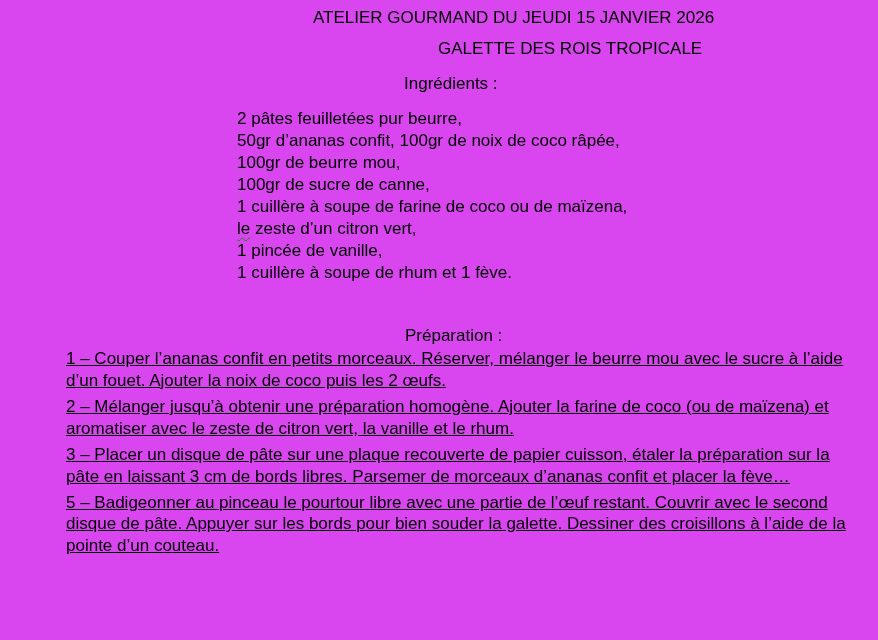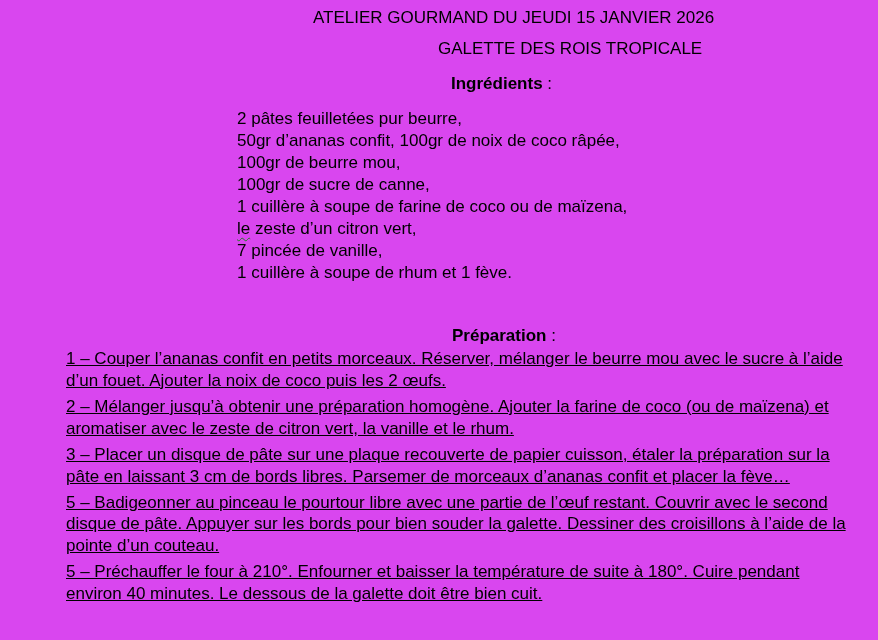--- a/index.html
+++ b/index.html
@@ -16,22 +16,21 @@
     font-family: "Liberation Sans", sans-serif;
     font-size: 17px;
     overflow: hidden;
   }
   .abs-line {
     position: absolute;
     white-space: nowrap;
     line-height: 22px;
   }
   .heading .hw {
-    font-weight: bold;
-    margin-left: 47px;
+    font-weight: normal;
   }
   .ingredients {
     position: absolute;
     left: 237px;
     top: 108px;
     line-height: 22px;
   }
   .ing-line {
     white-space: nowrap;
   }
@@ -65,27 +64,26 @@
 
   <div class="abs-line heading" style="left:404px; top:73px;"><span class="hw">Ingrédients</span><span> :</span></div>
 
   <div class="ingredients">
     <div class="ing-line">2 pâtes feuilletées pur beurre,</div>
     <div class="ing-line">50gr d’ananas confit, 100gr de noix de coco râpée,</div>
     <div class="ing-line">100gr de beurre mou,</div>
     <div class="ing-line">100gr de sucre de canne,</div>
     <div class="ing-line">1 cuillère à soupe de farine de coco ou de maïzena,</div>
     <div class="ing-line"><span class="grammar">le</span><span> zeste d’un citron vert,</span></div>
-    <div class="ing-line">7 pincée de vanille,</div>
+    <div class="ing-line">1 pincée de vanille,</div>
     <div class="ing-line">1 cuillère à soupe de rhum et 1 fève.</div>
   </div>
 
   <div class="abs-line heading" style="left:405px; top:325px;"><span class="hw">Préparation</span><span> :</span></div>
 
   <div class="steps">
     <p>1 – Couper l’ananas confit en petits morceaux. Réserver, mélanger le beurre mou avec le sucre à l’aide d’un fouet. Ajouter la noix de coco puis les 2 œufs.</p>
     <p>2 – Mélanger jusqu’à obtenir une préparation homogène. Ajouter la farine de coco (ou de maïzena) et aromatiser avec le zeste de citron vert, la vanille et le rhum.</p>
     <p>3 – Placer un disque de pâte sur une plaque recouverte de papier cuisson, étaler la préparation sur la pâte en laissant 3 cm de bords libres. Parsemer de morceaux d’ananas confit et placer la fève…</p>
     <p>5 – Badigeonner au pinceau le pourtour libre avec une partie de l’œuf restant. Couvrir avec le second disque de pâte. Appuyer sur les bords pour bien souder la galette. Dessiner des croisillons à l’aide de la pointe d’un couteau.</p>
-    <p>5 – Préchauffer le four à 210°. Enfourner et baisser la température de suite à 180°. Cuire pendant environ 40 minutes. Le dessous de la galette doit être bien cuit.</p>
   </div>
 
 </div>
 
 </body></html>

